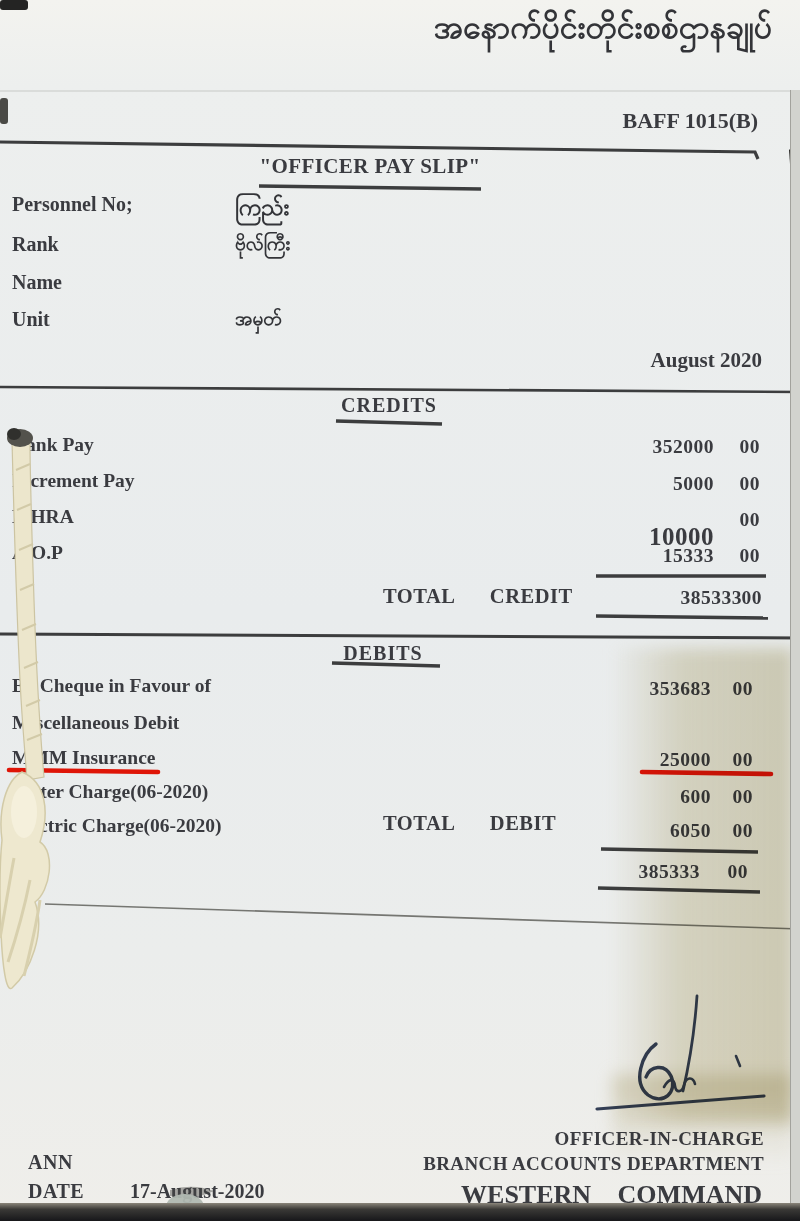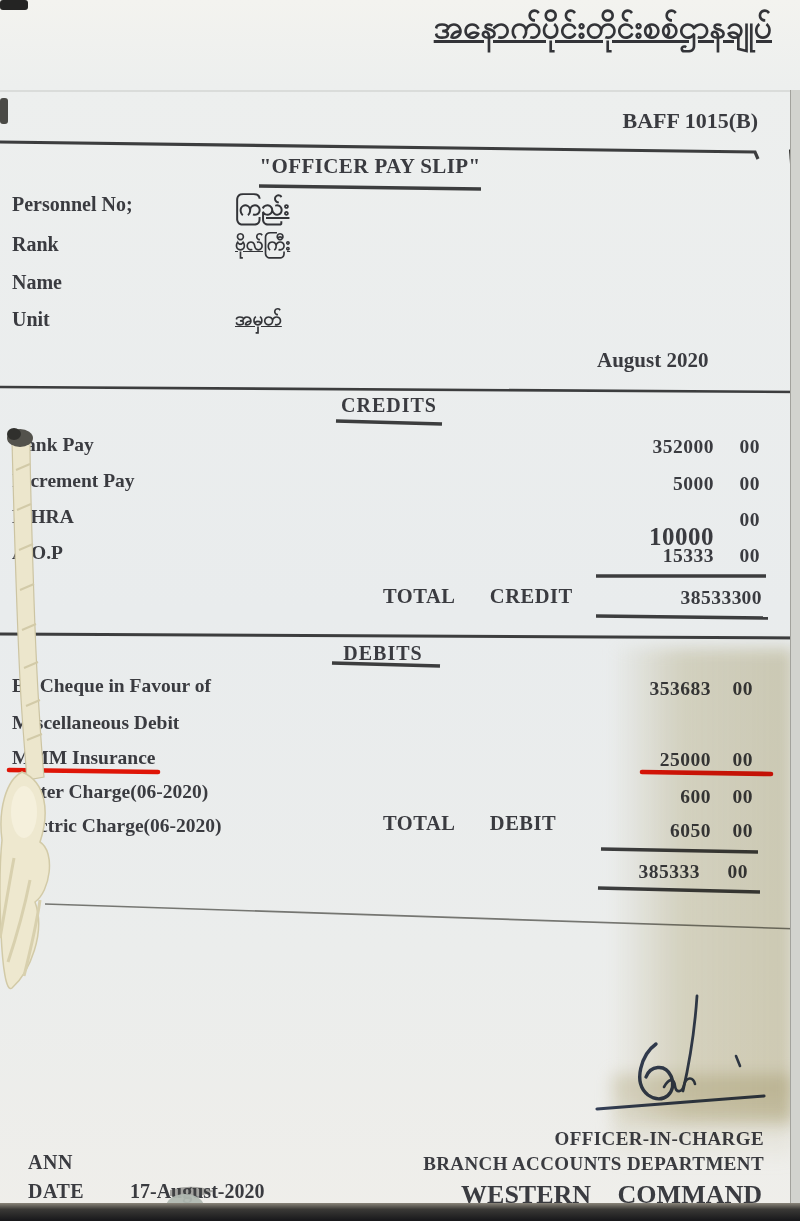--- a/index.html
+++ b/index.html
@@ -2,21 +2,21 @@
 <html><head>
 <meta charset="utf-8">
 <style>
   html,body{margin:0;padding:0;background:#777;}
   #photo{
     position:relative;width:800px;height:1221px;overflow:hidden;
     background:linear-gradient(180deg,#f3f3ef 0%,#edefee 7%,#e9eced 50%,#ebedec 78%,#efeeea 100%);
     font-family:"Liberation Serif", serif;
   }
   .t{position:absolute;font-family:"Liberation Serif",serif;font-weight:700;color:#3a3b40;white-space:nowrap;z-index:2;}
-  .bur{color:#333438;text-decoration:underline;}
+  .bur{color:#333438;}
   .amt{letter-spacing:.5px;text-align:right;}
   .total-label{word-spacing:30px;letter-spacing:.5px;}
   .cmd{word-spacing:20px;}
   svg.layer{position:absolute;left:0;top:0;z-index:1;}
   svg.toplayer{position:absolute;left:0;top:0;z-index:5;pointer-events:none;}
   .shade{position:absolute;pointer-events:none;mix-blend-mode:multiply;filter:blur(8px);z-index:3;}
   #shade-main{left:612px;top:648px;width:182px;height:475px;
     background:linear-gradient(to right,rgba(205,196,158,0) 0%,rgba(205,196,158,.5) 38%,rgba(197,188,147,.58) 100%);}
   #shade-tail{left:612px;top:1075px;width:182px;height:90px;
     background:linear-gradient(to bottom,rgba(203,194,156,.52),rgba(203,194,156,0));}
@@ -71,21 +71,21 @@
 
   <div class="t" style="left:12px;top:193px;font-size:20px;">Personnel No;</div>
   <div class="t bur" style="left:235px;top:192px;font-size:23px;">ကြည်း</div>
   <div class="t" style="left:12px;top:233px;font-size:20px;">Rank</div>
   <div class="t bur" style="left:235px;top:231px;font-size:19px;">ဗိုလ်ကြီး</div>
   <div class="t" style="left:12px;top:271px;font-size:20px;">Name</div>
   <div class="t bur" style="left:235px;top:270px;font-size:19px;"></div>
   <div class="t" style="left:12px;top:308px;font-size:20px;">Unit</div>
   <div class="t bur" style="left:235px;top:306px;font-size:19px;">အမှတ်</div>
 
-  <div class="t" style="left:597px;top:348px;width:165px;font-size:21px;">August 2020</div>
+  <div class="t" style="left:597px;top:348px;width:165px;text-align:right;font-size:21px;">August 2020</div>
 
   <div class="t" style="left:318px;top:394px;width:142px;text-align:center;font-size:20px;letter-spacing:1px;">CREDITS</div>
 
   <div class="t" style="left:12px;top:434px;font-size:19.5px;">Rank Pay</div>
   <div class="t amt" style="left:560px;top:436px;width:154px;font-size:19.5px;">352000</div>
   <div class="t amt" style="left:720px;top:436px;width:40px;font-size:19.5px;">00</div>
 
   <div class="t" style="left:12px;top:470px;font-size:19.5px;">Increment Pay</div>
   <div class="t amt" style="left:560px;top:473px;width:154px;font-size:19.5px;">5000</div>
   <div class="t amt" style="left:720px;top:473px;width:40px;font-size:19.5px;">00</div>

